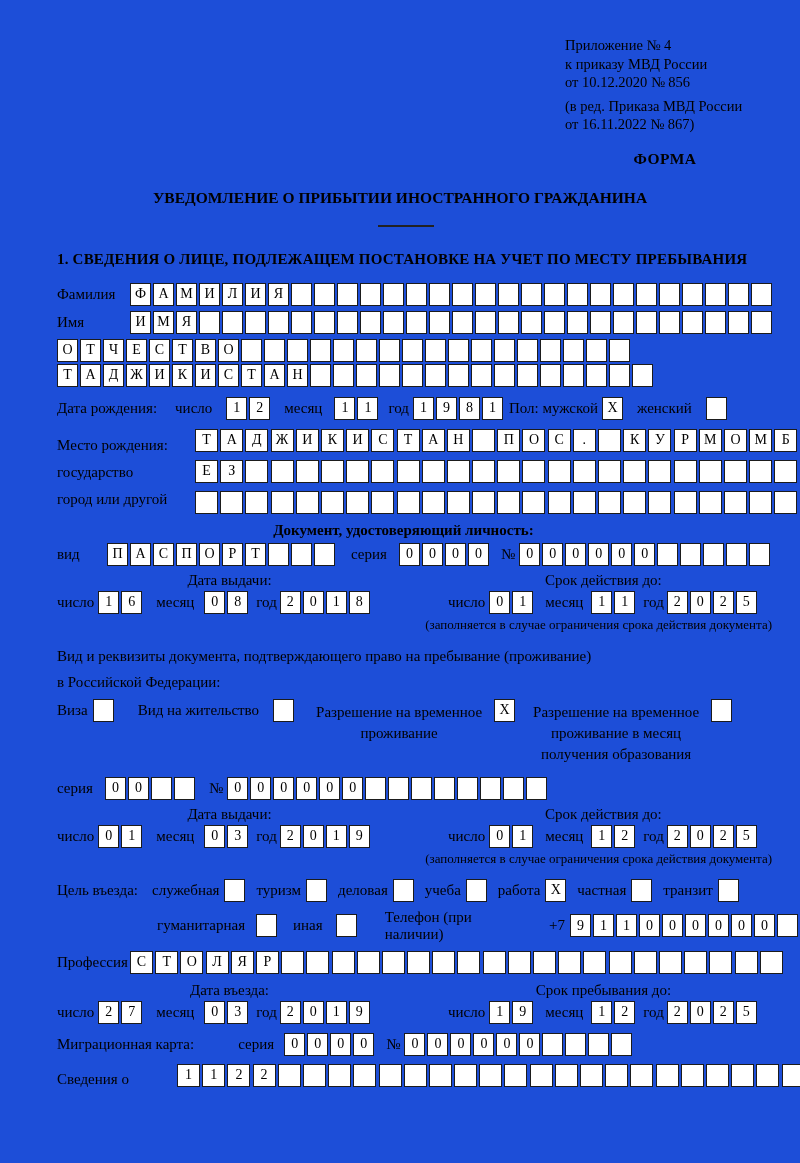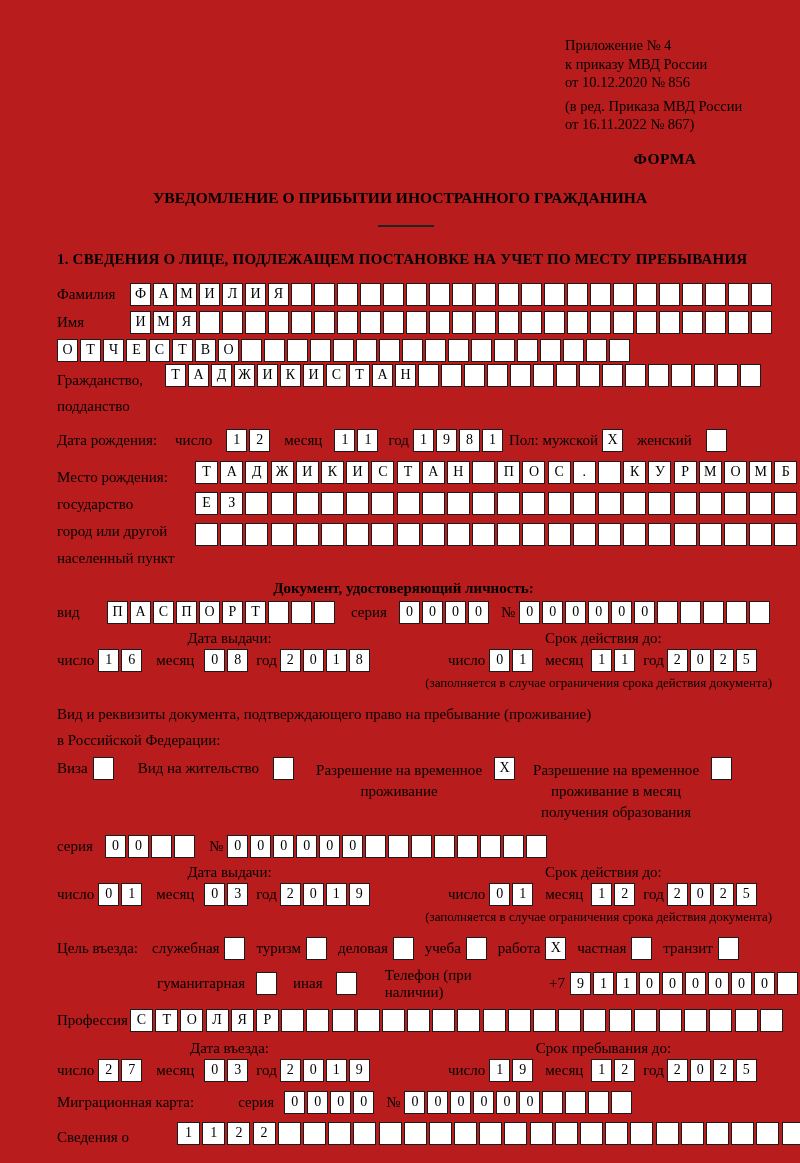--- a/index.html
+++ b/index.html
@@ -1,17 +1,17 @@
 <!DOCTYPE html>
 <html lang="ru"><head>
 <meta charset="utf-8">
 <style>
   html,body{margin:0;padding:0;background:#fff;}
   .page{
-    width:800px;height:1163px;margin:0 auto;background:#b91c1c;color:#000;
+    width:800px;height:1163px;margin:0 auto;background:#1d4ed8;color:#000;
     font-family:"Liberation Serif","DejaVu Serif",serif;font-size:15px;
     position:relative;overflow:hidden;box-sizing:border-box;
     padding:36px 0 0 57px;
   }
   .annex{margin-left:508px;line-height:18.5px;font-size:14.5px;}
   .annex .gap{margin-top:5px;}
   .forma{margin-left:508px;margin-top:16px;font-weight:bold;text-align:center;width:200px;font-size:15.5px;letter-spacing:.5px;}
   .title{margin-top:18px;text-align:center;font-weight:bold;font-size:15.5px;line-height:24px;margin-right:57px;}
   .uline{display:inline-block;width:56px;border-bottom:2px solid #222;margin-left:12px;}
   .sec-head{margin-top:17px;font-weight:bold;font-size:15px;letter-spacing:.2px;}
@@ -158,24 +158,20 @@
         <span class="cb"></span>
         <span class="cb"></span>
         <span class="cb"></span>
         <span class="cb"></span>
         <span class="cb"></span>
         <span class="cb"></span>
       </div>
   </div>
 
   <div class="frow" style="margin-top:2px;">
-    <div class="lbl" style="width:108px;line-height:26px;">
-      <div>Гражданство,</div>
-      <div>подданство</div>
-    </div>
     <div class="boxes">
         <span class="cb">Т</span>
         <span class="cb">А</span>
         <span class="cb">Д</span>
         <span class="cb">Ж</span>
         <span class="cb">И</span>
         <span class="cb">К</span>
         <span class="cb">И</span>
         <span class="cb">С</span>
         <span class="cb">Т</span>
@@ -226,21 +222,20 @@
     <span class="boxes" style="margin-left:10px;">
         <span class="cb"></span>
       </span>
   </div>
 
   <div class="frow" style="margin-top:9px;">
     <div class="lbl" style="width:138px;line-height:27px;">
       <div>Место рождения:</div>
       <div>государство</div>
       <div>город или другой</div>
-      <div>населенный пункт</div>
     </div>
     <div>
       <div class="boxes wide">
           <span class="cb">Т</span>
           <span class="cb">А</span>
           <span class="cb">Д</span>
           <span class="cb">Ж</span>
           <span class="cb">И</span>
           <span class="cb">К</span>
           <span class="cb">И</span>

